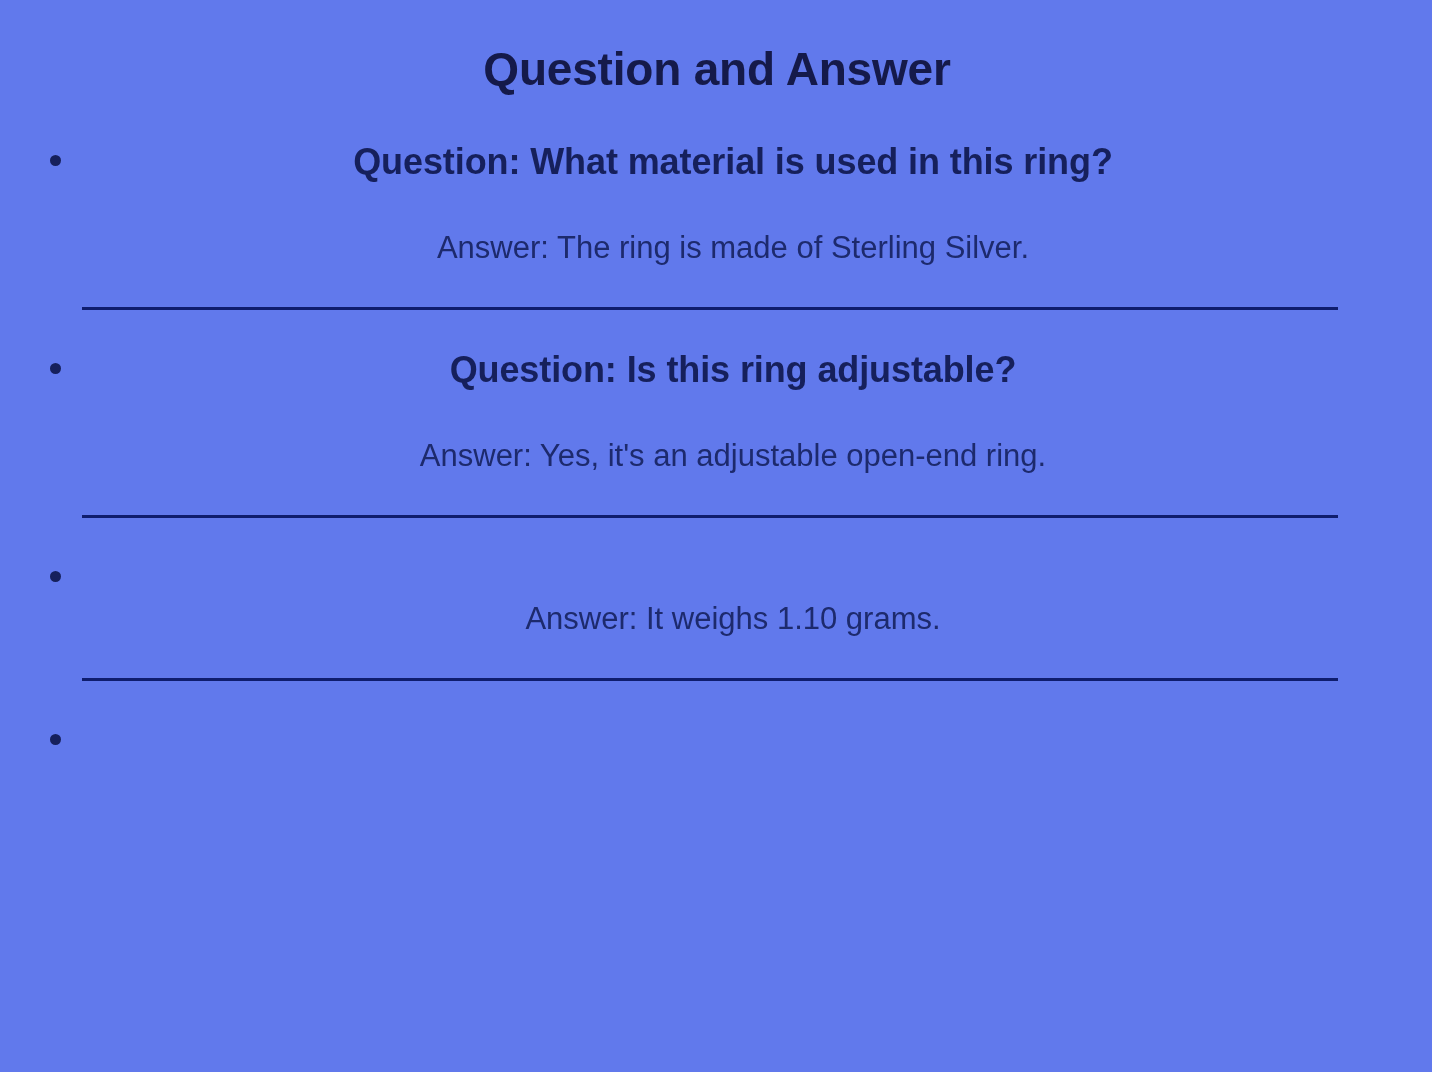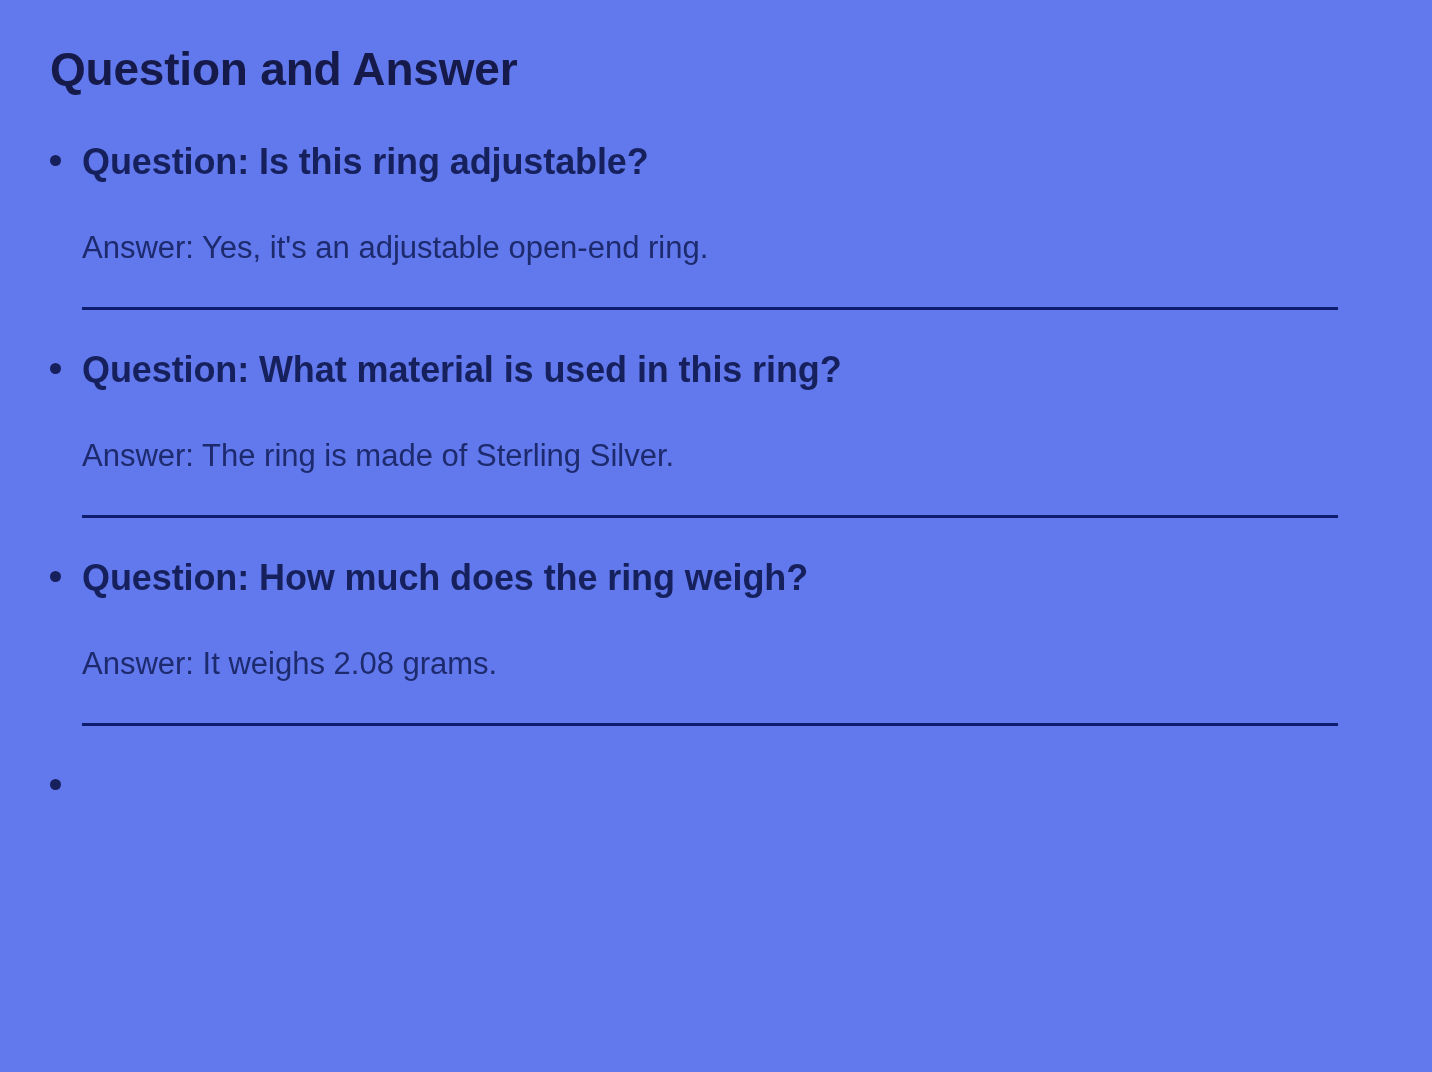--- a/index.html
+++ b/index.html
@@ -12,20 +12,21 @@
     background: #6179ec;
     font-family: "Liberation Sans", sans-serif;
     overflow: hidden;
   }
   #qa-page {
     position: relative;
     width: 1432px;
     height: 1072px;
     box-sizing: border-box;
     padding: 0 48px;
+    text-align: center;
   }
   #page-title {
     margin: 0;
     padding-top: 42px;
     padding-left: 2px;
     font-size: 46px;
     font-weight: bold;
     line-height: 1.18;
     color: #151a4a;
     letter-spacing: -0.2px;
@@ -84,36 +85,35 @@
 <body>
 
 <div id="qa-page">
 
   <h1 id="page-title">Question and Answer</h1>
 
   <ul id="qa-list">
 
     <li class="qa-item">
       <span class="qa-bullet"></span>
+      <div class="qa-question">Question: What material is used in this ring?</div>
+      <div class="qa-answer">Answer: The ring is made of Sterling Silver.</div>
+      <div class="qa-divider"></div>
+    </li>
+
+    <li class="qa-item">
+      <span class="qa-bullet"></span>
       <div class="qa-question">Question: Is this ring adjustable?</div>
       <div class="qa-answer">Answer: Yes, it's an adjustable open-end ring.</div>
       <div class="qa-divider"></div>
     </li>
 
     <li class="qa-item">
       <span class="qa-bullet"></span>
-      <div class="qa-question">Question: What material is used in this ring?</div>
-      <div class="qa-answer">Answer: The ring is made of Sterling Silver.</div>
-      <div class="qa-divider"></div>
-    </li>
-
-    <li class="qa-item">
-      <span class="qa-bullet"></span>
-      <div class="qa-question">Question: How much does the ring weigh?</div>
-      <div class="qa-answer">Answer: It weighs 2.08 grams.</div>
+      <div class="qa-answer">Answer: It weighs 1.10 grams.</div>
       <div class="qa-divider"></div>
     </li>
 
     <li class="qa-item">
       <span class="qa-bullet"></span>
 
     </li>
 
   </ul>
 </div>

